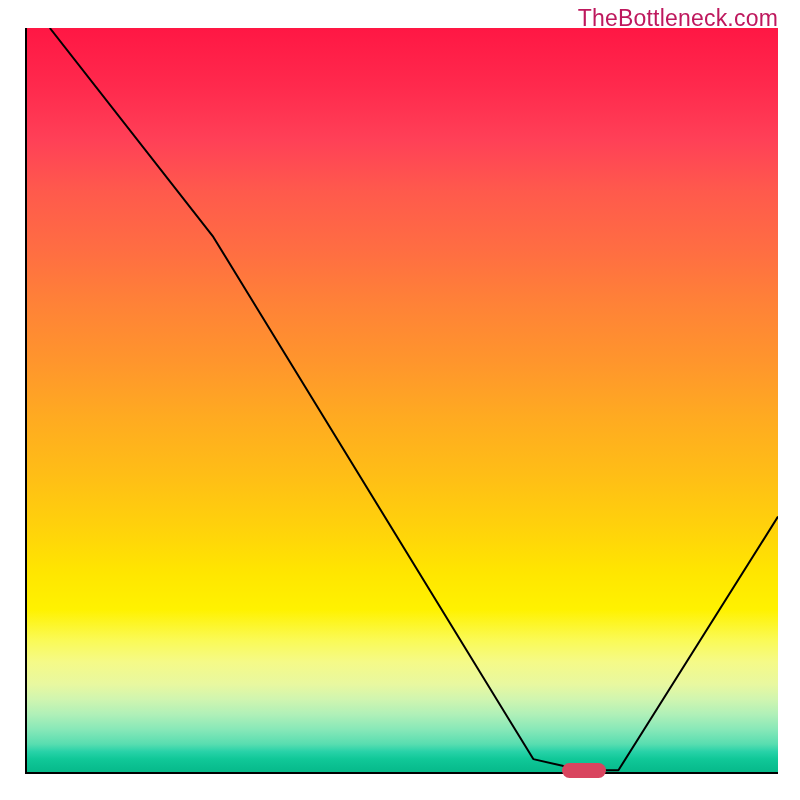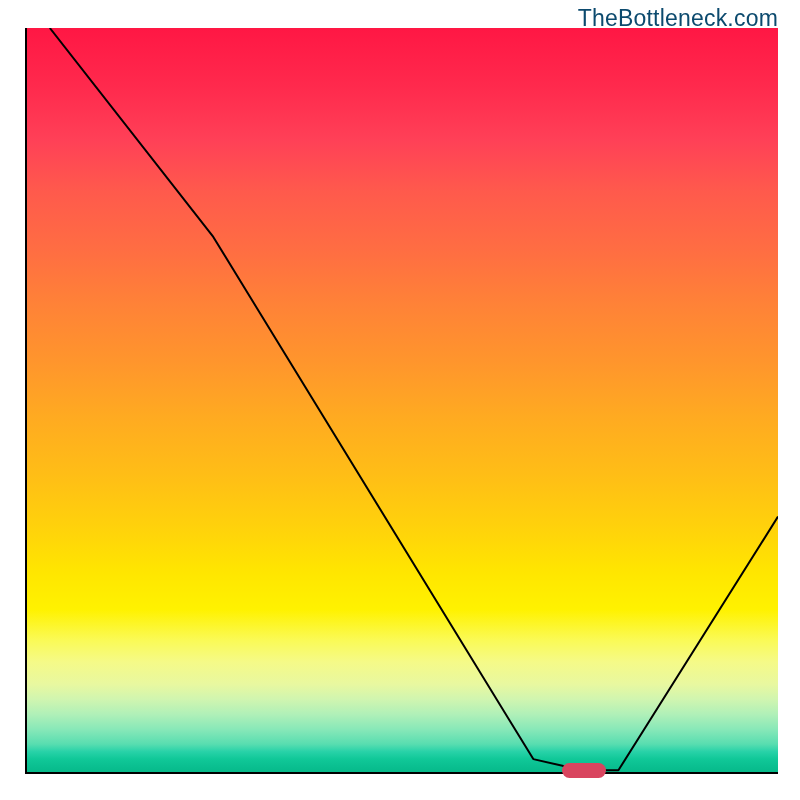--- a/index.html
+++ b/index.html
@@ -49,21 +49,21 @@
     left: 25px;
     top: 772px;
     width: 753px;
     height: 2px;
     background: black;
   }
   .watermark {
     position: absolute;
     top: 5px;
     right: 22px;
-    color: #0c4a6e;
+    color: #be185d;
     font-size: 23px;
     font-weight: 500;
     letter-spacing: 0.2px;
   }
   .curve {
     position: absolute;
     left: 25px;
     top: 28px;
     width: 753px;
     height: 746px;

